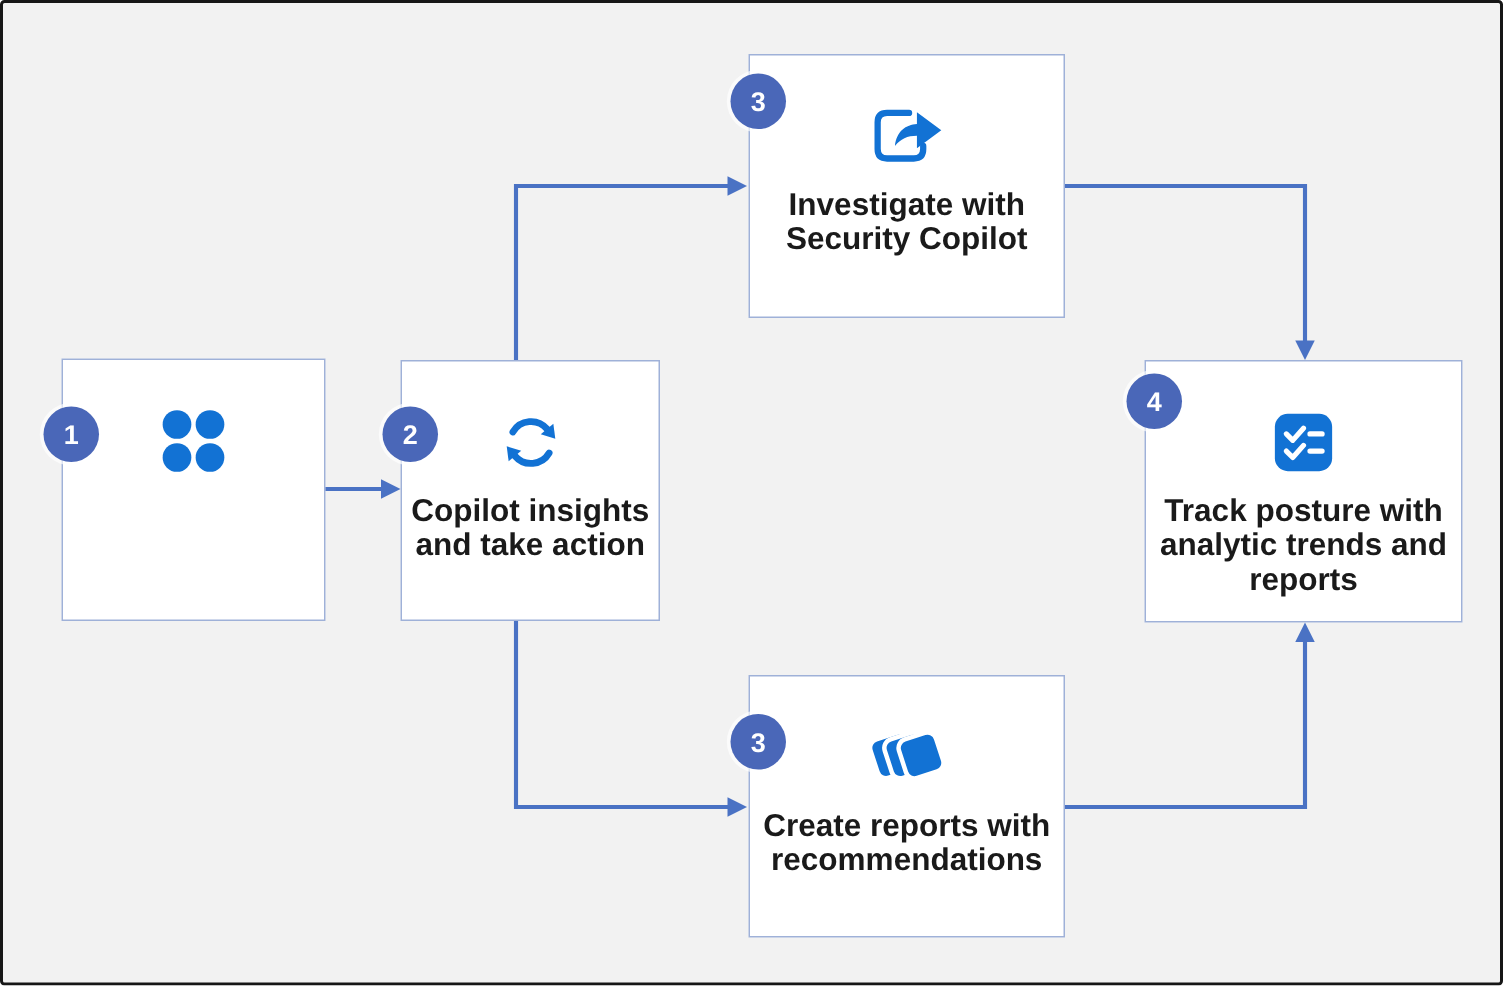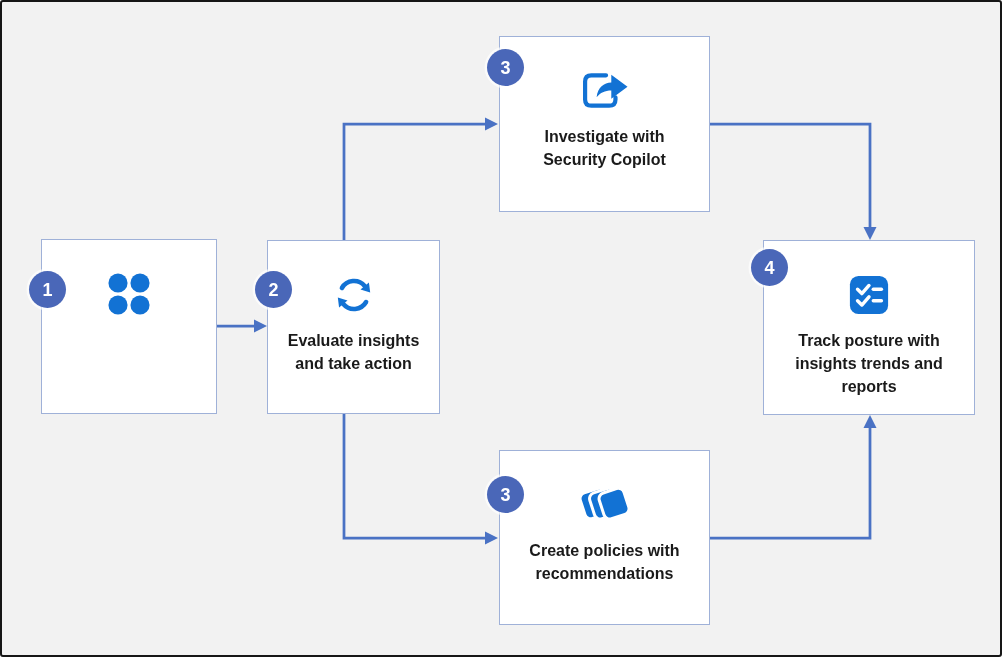--- a/index.html
+++ b/index.html
@@ -54,21 +54,21 @@
   .icon-wrap {
     margin-top: 26px;
     height: 56px;
     display: flex;
     align-items: center;
     justify-content: center;
   }
   .step-label {
     margin-top: 6px;
     padding: 0 6px;
-    font-size: 16px;
+    font-size: 21px;
     font-weight: 700;
     color: #1a1a1a;
     line-height: 23px;
     text-align: center;
     white-space: pre-line;
   }
   #connector-layer {
     position: absolute;
     left: 0; top: 0;
     width: 1002px; height: 657px;
@@ -105,21 +105,21 @@
         <g stroke="#1272d4" stroke-width="4.5" stroke-linecap="round" fill="none">
           <path d="M 11.9 17 A 14 14 0 0 1 34.7 15"></path>
           <path d="M 36.1 31 A 14 14 0 0 1 13.3 33" transform="rotate(0 24 24)"></path>
         </g>
         <g fill="#1272d4">
           <polygon points="40.2,21.5 30.5,18.5 38.9,11.5"></polygon>
           <polygon points="7.8,26.5 17.5,29.5 9.1,36.5"></polygon>
         </g>
       </svg>
     </div>
-    <div class="step-label">Evaluate insights
+    <div class="step-label">Copilot insights
 and take action</div>
   </div>
 
   <div class="step-box" id="box-3a">
     <div class="badge">3</div>
     <div class="icon-wrap">
       <svg width="54" height="44" viewBox="0 0 50 42">
         <path d="M 26 6 H 12 Q 6 6 6 12 V 29 Q 6 35 12 35 H 29 Q 35 35 35 29 V 27" stroke="#1272d4" stroke-width="4" fill="none" stroke-linecap="round" stroke-linejoin="round"></path>
         <path d="M 17 27 C 18 17.5 24 13.5 31 13 V 5.5 L 46.5 17 L 31 28.5 V 20.5 C 25 20.5 20.5 22.5 17 27 Z" fill="#1272d4"></path>
       </svg>
@@ -132,39 +132,39 @@
     <div class="badge">3</div>
     <div class="icon-wrap">
       <svg width="56" height="52" viewBox="0 0 56 52">
         <g transform="rotate(-18 28 26)">
           <rect x="6" y="8" width="26" height="27" rx="6" fill="#1272d4" stroke="#ffffff" stroke-width="3"></rect>
           <rect x="15" y="11" width="26" height="27" rx="6" fill="#1272d4" stroke="#ffffff" stroke-width="3"></rect>
           <rect x="24" y="14" width="26" height="27" rx="6" fill="#1272d4" stroke="#ffffff" stroke-width="3"></rect>
         </g>
       </svg>
     </div>
-    <div class="step-label">Create policies with
+    <div class="step-label">Create reports with
 recommendations</div>
   </div>
 
   <div class="step-box" id="box-4">
     <div class="badge">4</div>
     <div class="icon-wrap">
       <svg width="42" height="42" viewBox="0 0 44 44">
         <rect x="2" y="2" width="40" height="40" rx="9" fill="#1272d4"></rect>
         <g stroke="#ffffff" stroke-width="3.6" stroke-linecap="round" stroke-linejoin="round" fill="none">
           <path d="M 10 16 L 14.5 20.5 L 22 12"></path>
           <path d="M 26.5 16 H 35"></path>
           <path d="M 10 28 L 14.5 32.5 L 22 24"></path>
           <path d="M 26.5 28 H 35"></path>
         </g>
       </svg>
     </div>
     <div class="step-label">Track posture with
-insights trends and
+analytic trends and
 reports</div>
   </div>
 
   <svg id="connector-layer" viewBox="0 0 1002 657">
     <g>
       <path d="M215 324 H253"></path>
       <polygon points="265,324 252,317.5 252,330.5"></polygon>
     </g>
     <g>
       <path d="M342 238 V122 H484"></path>

